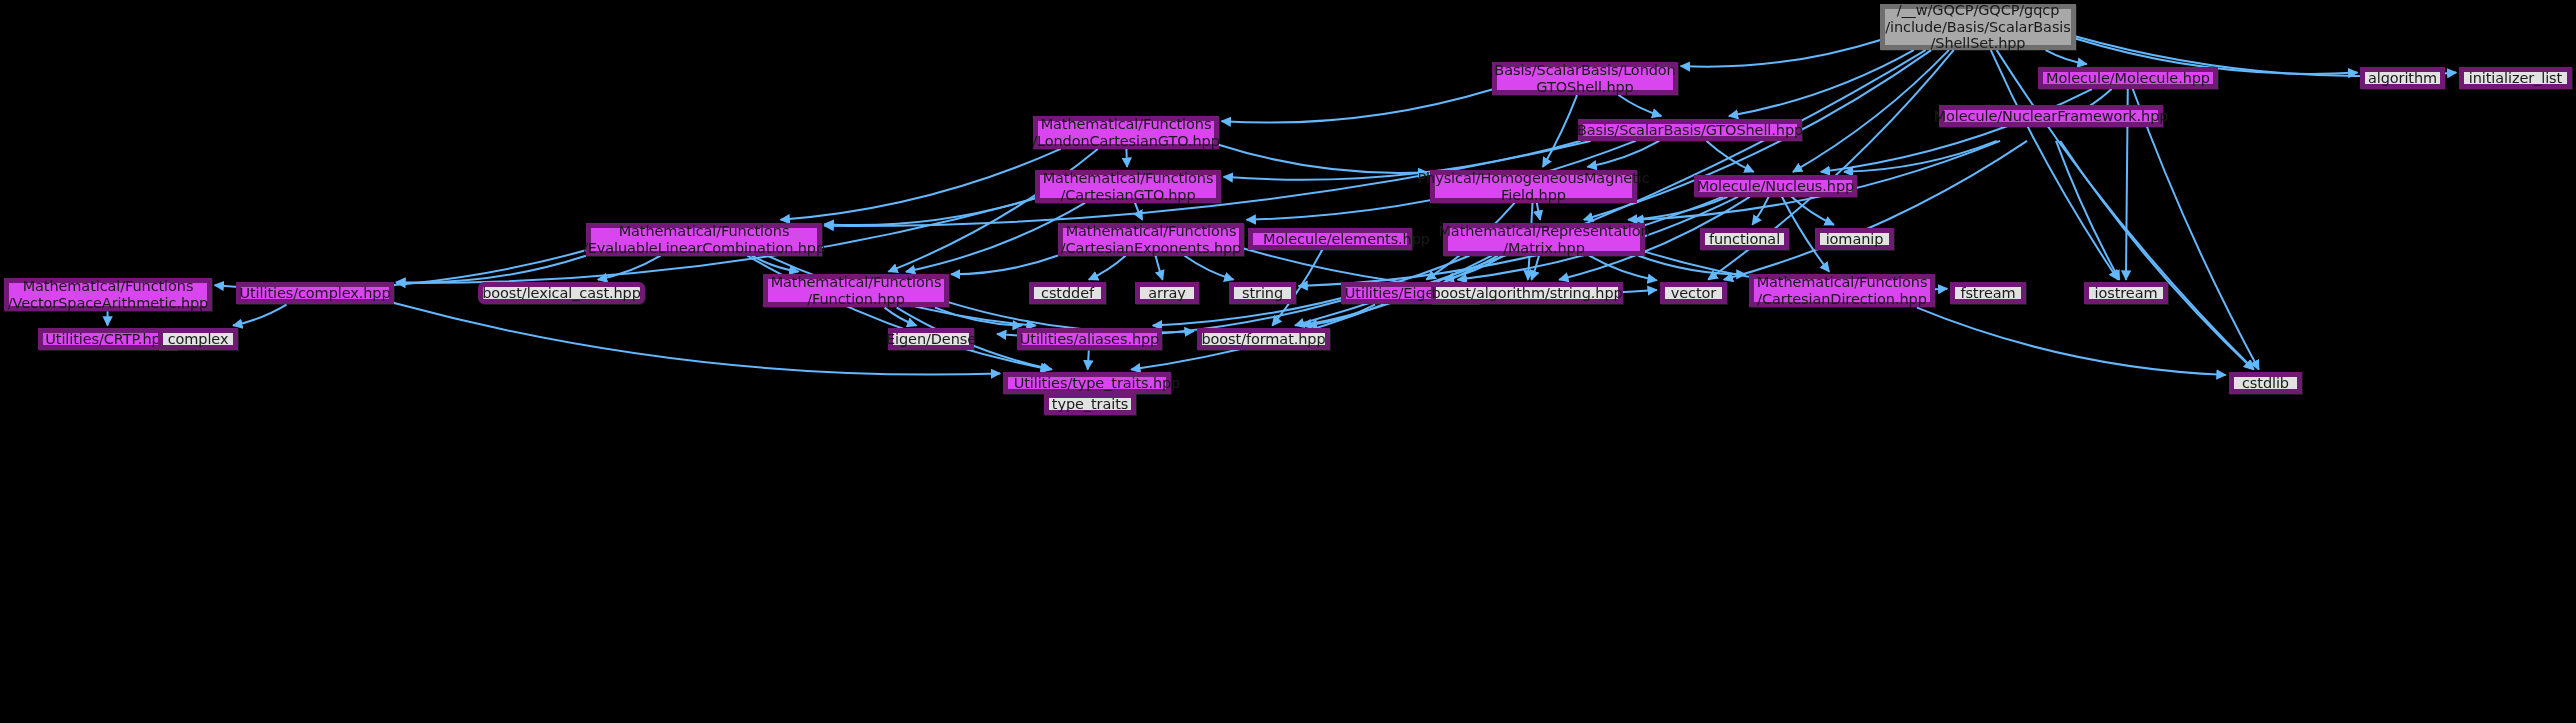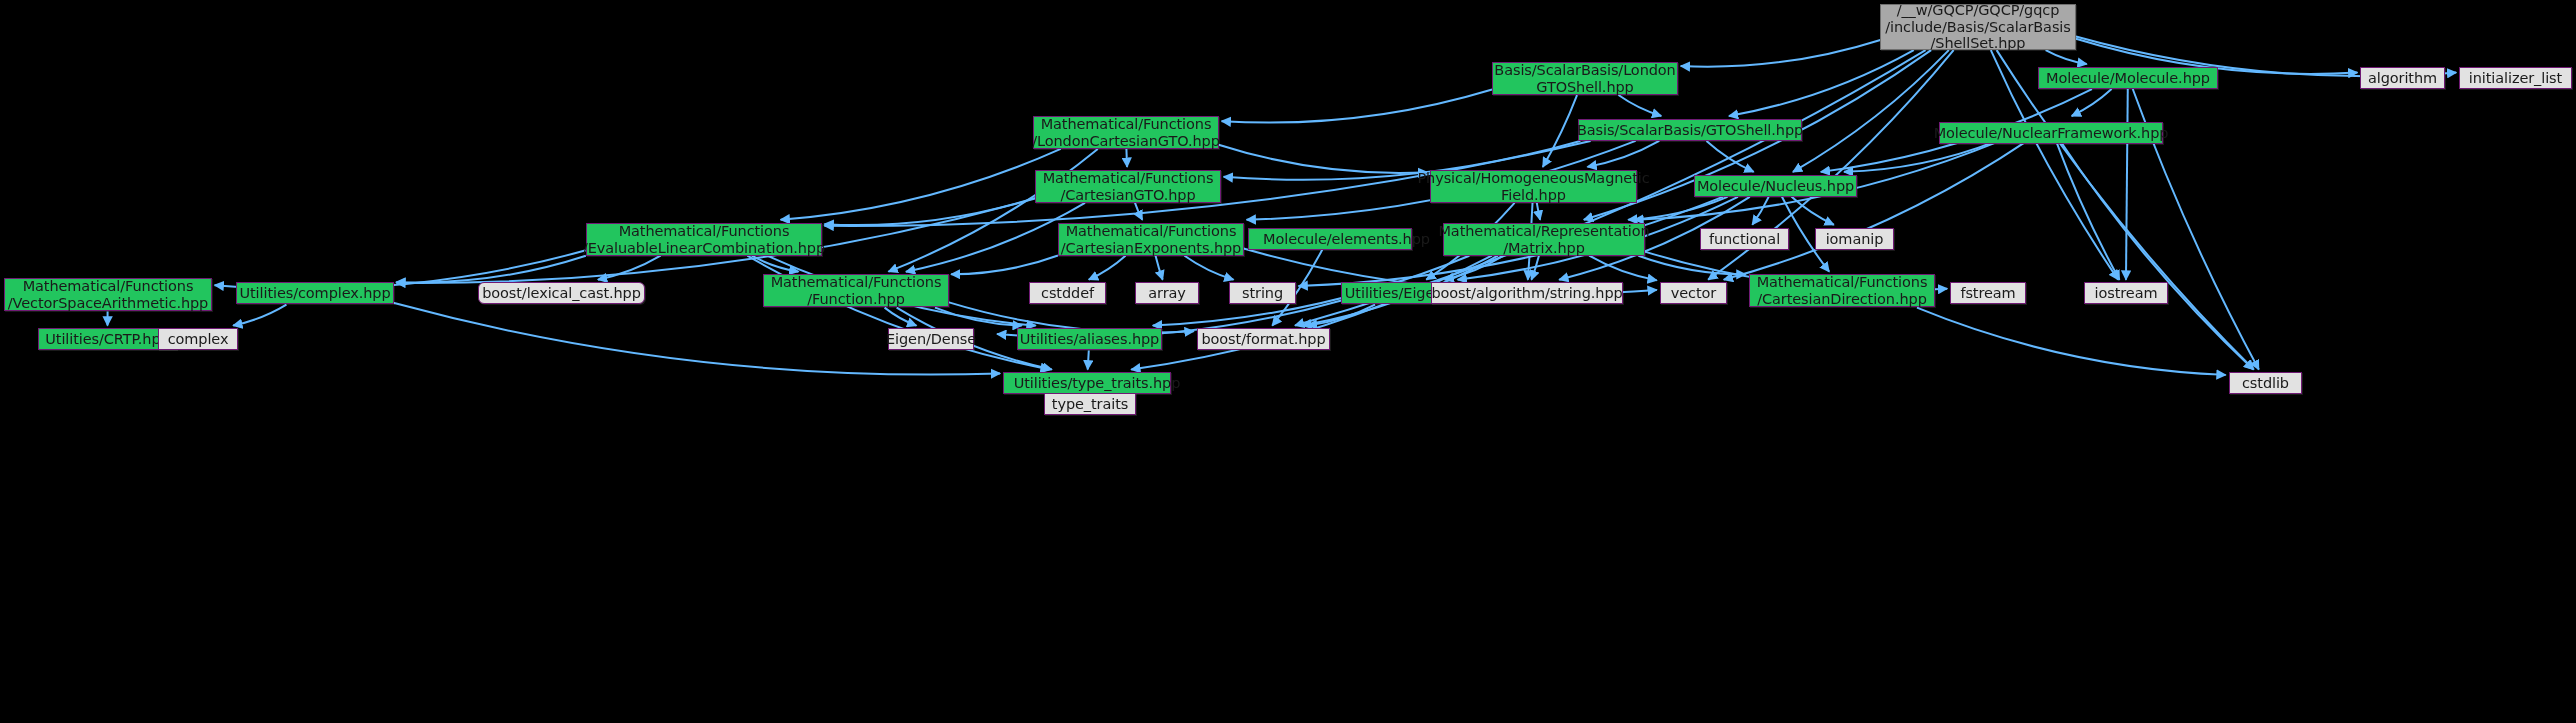--- a/index.html
+++ b/index.html
@@ -18,35 +18,35 @@
   #edge-layer {
     position: absolute;
     left: 0; top: 0;
     width: 2576px;
     height: 724px;
     pointer-events: none;
   }
   .node {
     position: absolute;
     box-sizing: border-box;
-    border: 1px solid #701a75;
+    border: 5px solid #701a75;
     display: flex;
     align-items: center;
     justify-content: center;
     text-align: center;
     color: #1a1a1a;
     font-size: 14.5px;
     line-height: 16.5px;
     letter-spacing: -0.1px;
     white-space: pre-line;
     padding: 1px 4px;
     box-shadow: 1px 1px 0 rgba(255,255,255,0.10);
     z-index: 5;
   }
-  .node.white { background: #22c55e; }
+  .node.white { background: #d946ef; }
   .node.grey  { background: #e2e2e2; }
   .node.root  { background: #a8a8a8; border-color: #6f6f6f; }
 </style>
 </head>
 <body>
 
 <div id="graph-root">
   <svg id="edge-layer" viewBox="0 0 2581 725" width="2576" height="724">
     <defs>
       <marker id="arrow" viewBox="0 0 10 10" refX="9" refY="5" markerWidth="5.2" markerHeight="5.2" orient="auto-start-reverse">
@@ -139,21 +139,21 @@
 /include/Basis/ScalarBasis
 /ShellSet.hpp</div>
       <div class="node white" style="left: 1492px; top: 62px; width: 186px; height: 33px;">Basis/ScalarBasis/London
 GTOShell.hpp</div>
       <div class="node white" style="left: 2038px; top: 67px; width: 180px; height: 22px;">Molecule/Molecule.hpp</div>
       <div class="node grey" style="left: 2360px; top: 67px; width: 85px; height: 22px;">algorithm</div>
       <div class="node grey" style="left: 2459px; top: 67px; width: 113px; height: 22px;">initializer_list</div>
       <div class="node white" style="left: 1033px; top: 116px; width: 186px; height: 33px;">Mathematical/Functions
 /LondonCartesianGTO.hpp</div>
       <div class="node white" style="left: 1578px; top: 119px; width: 224px; height: 22px;">Basis/ScalarBasis/GTOShell.hpp</div>
-      <div class="node white" style="left: 1939px; top: 122px; width: 224px; height: 22px;">Molecule/NuclearFramework.hpp</div>
+      <div class="node white" style="left: 1939px; top: 105px; width: 224px; height: 22px;">Molecule/NuclearFramework.hpp</div>
       <div class="node white" style="left: 1035px; top: 170px; width: 186px; height: 33px;">Mathematical/Functions
 /CartesianGTO.hpp</div>
       <div class="node white" style="left: 1430px; top: 170px; width: 207px; height: 33px;">Physical/HomogeneousMagnetic
 Field.hpp</div>
       <div class="node white" style="left: 1694px; top: 175px; width: 163px; height: 22px;">Molecule/Nucleus.hpp</div>
       <div class="node white" style="left: 586px; top: 223px; width: 236px; height: 33px;">Mathematical/Functions
 /EvaluableLinearCombination.hpp</div>
       <div class="node white" style="left: 1058px; top: 223px; width: 186px; height: 33px;">Mathematical/Functions
 /CartesianExponents.hpp</div>
       <div class="node white" style="left: 1248px; top: 228px; width: 164px; height: 22px; padding-left: 37px;">Molecule/elements.hpp</div>

